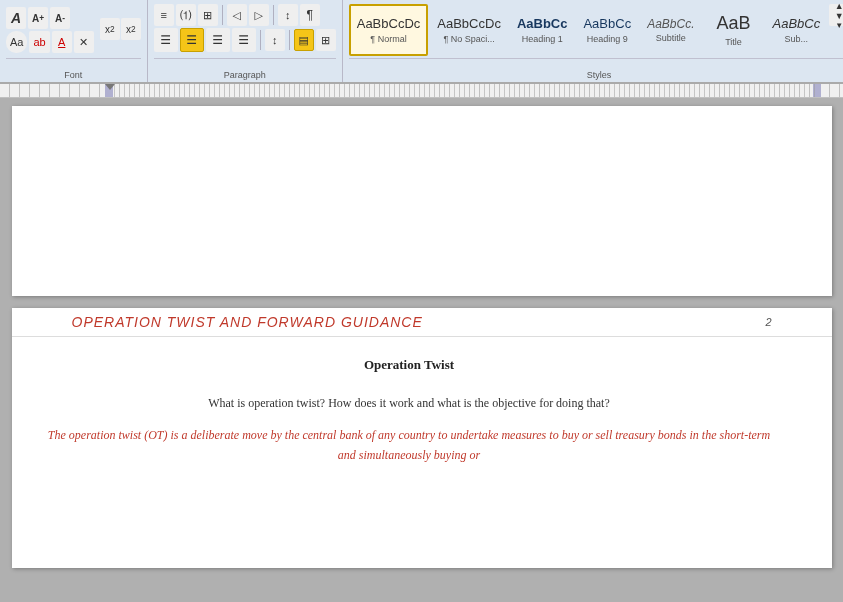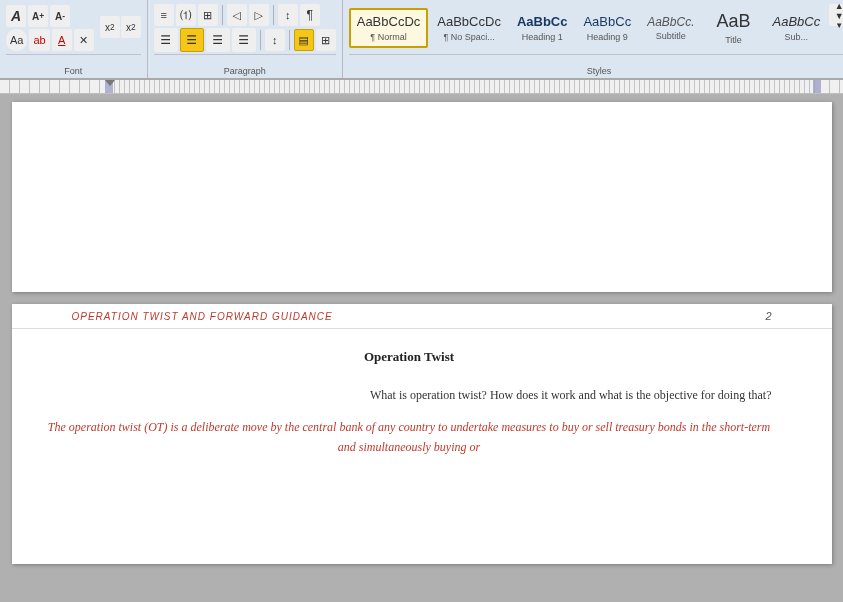--- a/index.html
+++ b/index.html
@@ -43,21 +43,21 @@
     .style-btn {
       display: inline-flex;
       flex-direction: column;
       align-items: center;
       justify-content: center;
       padding: 2px 6px;
       border: 1px solid transparent;
       border-radius: 2px;
       cursor: pointer;
       min-width: 60px;
-      height: 40px;
+      height: 52px;
     }
     .style-btn.active { border: 2px solid #c8a000; background: #fff8e0; }
 
     .style-preview { font-size: 14px; line-height: 1.2; }
     .style-label { font-size: 9px; color: #555; margin-top: 2px; }
 
     
     .ribbon-combined {
       background: #dce6f1;
       border-bottom: 2px solid #aaa;
@@ -145,41 +145,41 @@
       padding: 6px 60px;
       border-bottom: 1px solid #ddd;
       margin-bottom: 0;
       font-size: 11px;
       color: #c0392b;
       font-style: italic;
     }
 
     .page-header-text {
       letter-spacing: 1px;
-      font-size: 10px;
+      font-size: 14px;
       color: #c0392b;
     }
 
     .page-number {
       font-size: 11px;
       color: #555;
     }
 
     
     .doc-heading {
       text-align: center;
       font-weight: bold;
       font-size: 13px;
       color: #222;
       margin-bottom: 16px;
       font-family: 'Times New Roman', serif;
     }
 
     .doc-question {
-      text-align: right;
+      text-align: center;
       font-size: 12px;
       color: #333;
       margin-bottom: 14px;
       font-family: 'Times New Roman', serif;
       margin-top: 23px;
     }
 
     .doc-body {
       text-align: center;
       font-size: 12px;

